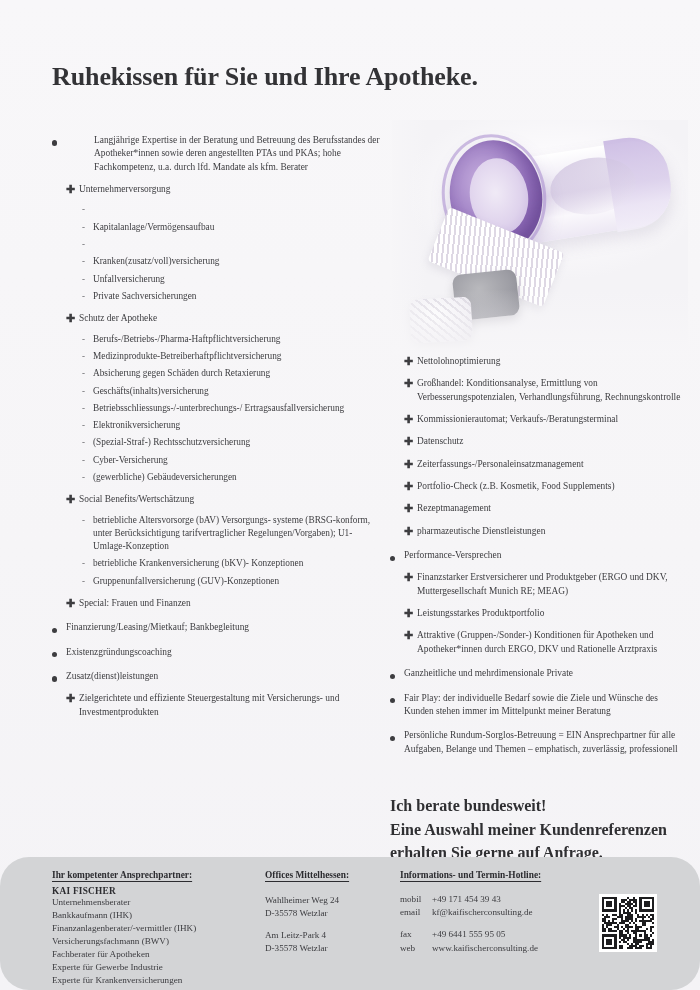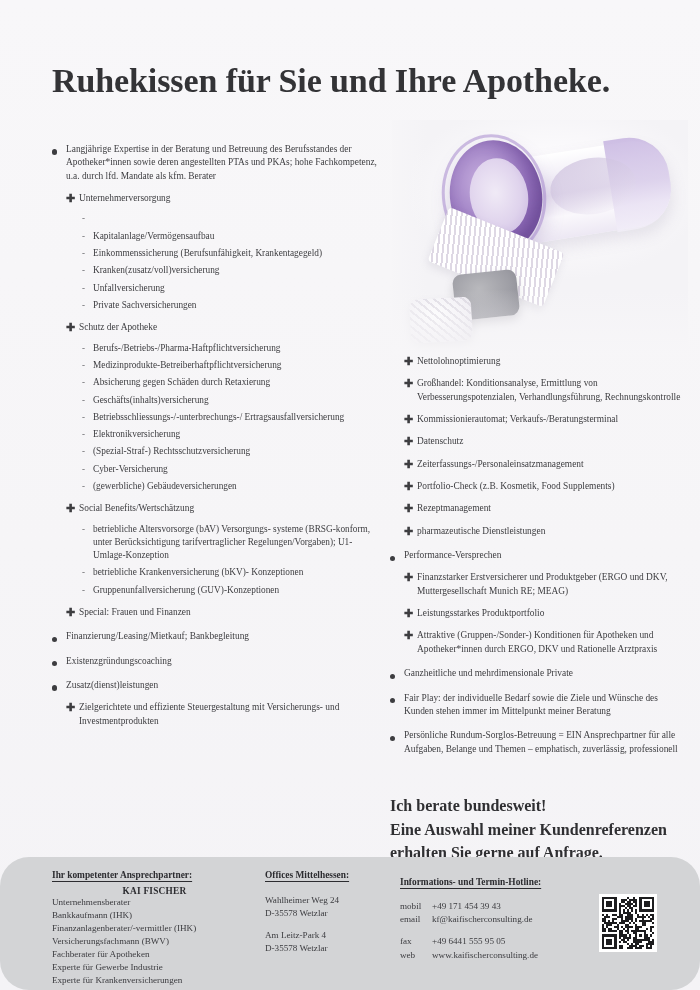--- a/index.html
+++ b/index.html
@@ -135,21 +135,21 @@
   #hero .fade {
     position: absolute; inset: 0;
     background: linear-gradient(180deg, rgba(247,246,248,0) 72%, rgba(247,246,248,0.95) 100%),
                 linear-gradient(90deg, rgba(247,246,248,0.85) 0%, rgba(247,246,248,0) 12%);
   }
 
   
   #title {
     position: absolute;
     left: 52px; top: 62px;
-    font-size: 34px;
+    font-size: 26px;
     font-weight: bold;
     letter-spacing: -0.1px;
     color: #333336;
     white-space: nowrap;
   }
   #subtitle {
     position: absolute;
     left: 52px; top: 102px;
     font-size: 14.3px;
     font-weight: bold;
@@ -167,21 +167,21 @@
     display: flex;
     align-items: flex-start;
     font-size: 9.3px;
     line-height: 1.42;
     color: #3d3d40;
   }
   .row .txt { flex: 1; }
 
   
   .lv1 { margin-top: 11px; padding-left: 0px; }
-  .lv1:first-child { margin-top: 9px; }
+  .lv1:first-child { margin-top: 0; gap: 28px; }
   .lv1 .mk {
     width: 14px;
     flex: 0 0 14px;
     color: #3d3d40;
     font-size: 8.4px;
     line-height: 1.56;
   }
   .lv1 .txt { font-size: 9.4px; }
 
   
@@ -243,31 +243,30 @@
     text-decoration: underline;
     text-underline-offset: 2.5px;
     white-space: nowrap;
   }
   .fname {
     font-size: 9.3px;
     font-weight: bold;
     color: #2c2c30;
     letter-spacing: 0.25px;
     margin-top: 6px;
-    text-align: center;
   }
   .fline {
     font-size: 9.1px;
     color: #3b3b3f;
     line-height: 1.43;
     white-space: nowrap;
   }
   #f-col1 { position: absolute; left: 52px;  top: 13px; width: 205px; }
   #f-col2 { position: absolute; left: 265px; top: 13px; width: 125px; }
-  #f-col3 { position: absolute; left: 400px; top: 20px; width: 190px; }
+  #f-col3 { position: absolute; left: 400px; top: 13px; width: 190px; }
 
   .addr-block { margin-top: 14px; }
   .addr-block.second { margin-top: 9px; }
 
   .crow { display: flex; font-size: 9.1px; color: #3b3b3f; line-height: 1.45; }
   .crow .k { flex: 0 0 32px; }
   .crow .v { flex: 1; white-space: nowrap; }
   .cgroup { margin-top: 13px; }
   .cgroup.second { margin-top: 9px; }
 
@@ -313,21 +312,20 @@
       </div>
       <div class="row lv3 lv3-group">
         <span class="mk">-</span>
       </div>
       <div class="row lv3">
         <span class="mk">-</span>
         <span class="txt">Kapitalanlage/Vermögensaufbau</span>
       </div>
       <div class="row lv3">
         <span class="mk">-</span>
-        <span class="txt">Einkommenssicherung (Berufsunfähigkeit, Krankentagegeld)</span>
       </div>
       <div class="row lv3">
         <span class="mk">-</span>
         <span class="txt">Kranken(zusatz/voll)versicherung</span>
       </div>
       <div class="row lv3">
         <span class="mk">-</span>
         <span class="txt">Unfallversicherung</span>
       </div>
       <div class="row lv3">

